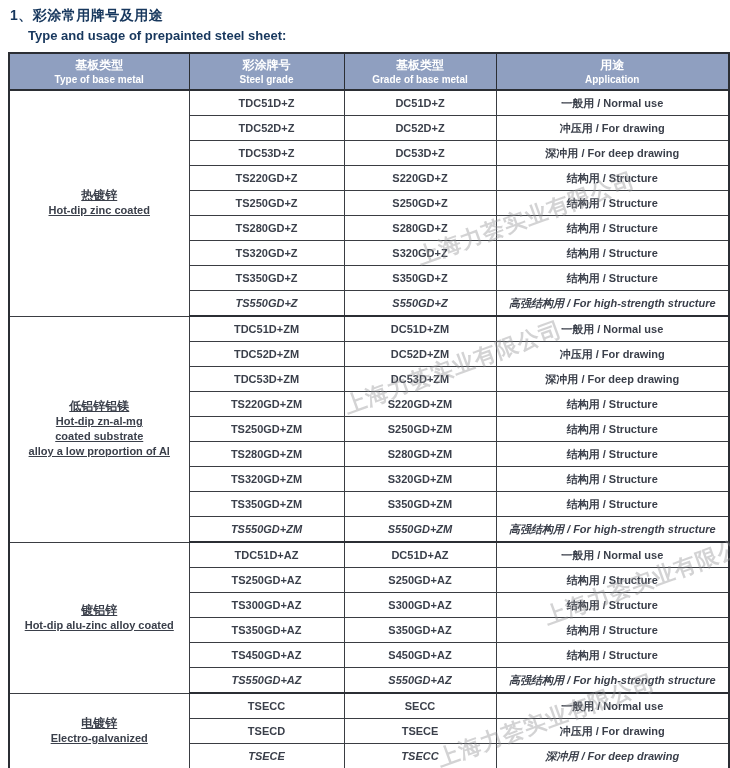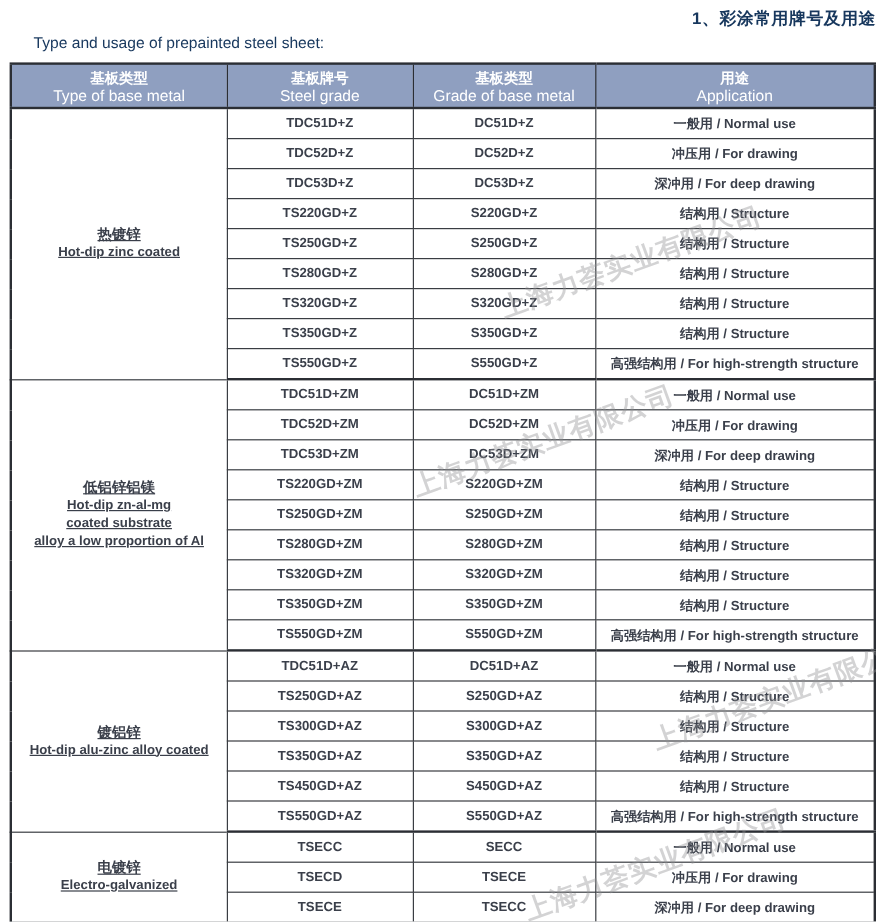--- a/index.html
+++ b/index.html
@@ -11,25 +11,24 @@
     overflow: hidden;
   }
   .page { position: absolute; inset: 0; }
 
   
   .title-block { padding: 7px 0 0 10px; }
   .title {
     color: var(--title-color, #17375d);
     font-size: 14px; font-weight: bold;
     letter-spacing: 0.5px;
-    text-align: right;
   }
   .subtitle {
     color: var(--title-color, #17375d);
-    font-size: 13px; font-weight: normal;
+    font-size: 13px; font-weight: bold;
     margin: 3px 16px 0 18px;
   }
 
   
   table.grades {
     position: absolute; left: 8px; top: 52px;
     width: 720px;
     border-collapse: collapse;
     table-layout: fixed;
     border: 2px solid var(--border-dark, #2b2e34);
@@ -38,41 +37,41 @@
     background: var(--header-bg, #8f9fc0);
     color: var(--header-text, #ffffff);
     height: 33px;
     padding: 1px 0;
     border: 1px solid var(--border-dark, #2b2e34);
     border-top: 2px solid var(--border-dark, #2b2e34);
     border-bottom: 2px solid var(--border-dark, #2b2e34);
     vertical-align: middle;
   }
   .th-zh { font-size: 12px; font-weight: bold; line-height: 15px; }
-  .th-en { font-size: 13px; font-weight: normal; line-height: 13px; }
+  .th-en { font-size: 10px; font-weight: bold; line-height: 13px; }
 
   tbody td {
     height: 24px;
     text-align: center;
     vertical-align: middle;
     font-size: 11px;
     font-weight: bold;
     color: var(--cell-text, #3a3f4a);
     border: 1px solid var(--border-mid, #3a3d42);
     padding: 0 2px;
     overflow: hidden;
     white-space: nowrap;
   }
   tbody td.type-cell {
     white-space: normal;
     line-height: 15px;
   }
   .type-zh { font-size: 12px; font-weight: bold; text-decoration: underline; }
   .type-en { font-size: 11px; font-weight: bold; white-space: pre-line; text-decoration: underline; }
-  tbody tr.group-last td { border-bottom: 2px solid var(--border-dark, #2b2e34); }
+  tbody tr.group-last td { border-bottom: 2px solid var(--border-dark, #2b2e34); font-style: italic; }
 
   
   .watermark-layer {
     position: absolute; inset: 0;
     pointer-events: none;
     overflow: hidden;
     z-index: 5;
   }
   .wm {
     position: absolute;
@@ -106,21 +105,21 @@
       <col style="width:152px">
       <col style="width:233px">
     </colgroup>
     <thead>
       <tr>
         <th>
           <div class="th-zh">基板类型</div>
           <div class="th-en">Type of base metal</div>
         </th>
         <th>
-          <div class="th-zh">基板牌号</div>
+          <div class="th-zh">彩涂牌号</div>
           <div class="th-en">Steel grade</div>
         </th>
         <th>
           <div class="th-zh">基板类型</div>
           <div class="th-en">Grade of base metal</div>
         </th>
         <th>
           <div class="th-zh">用途</div>
           <div class="th-en">Application</div>
         </th>

